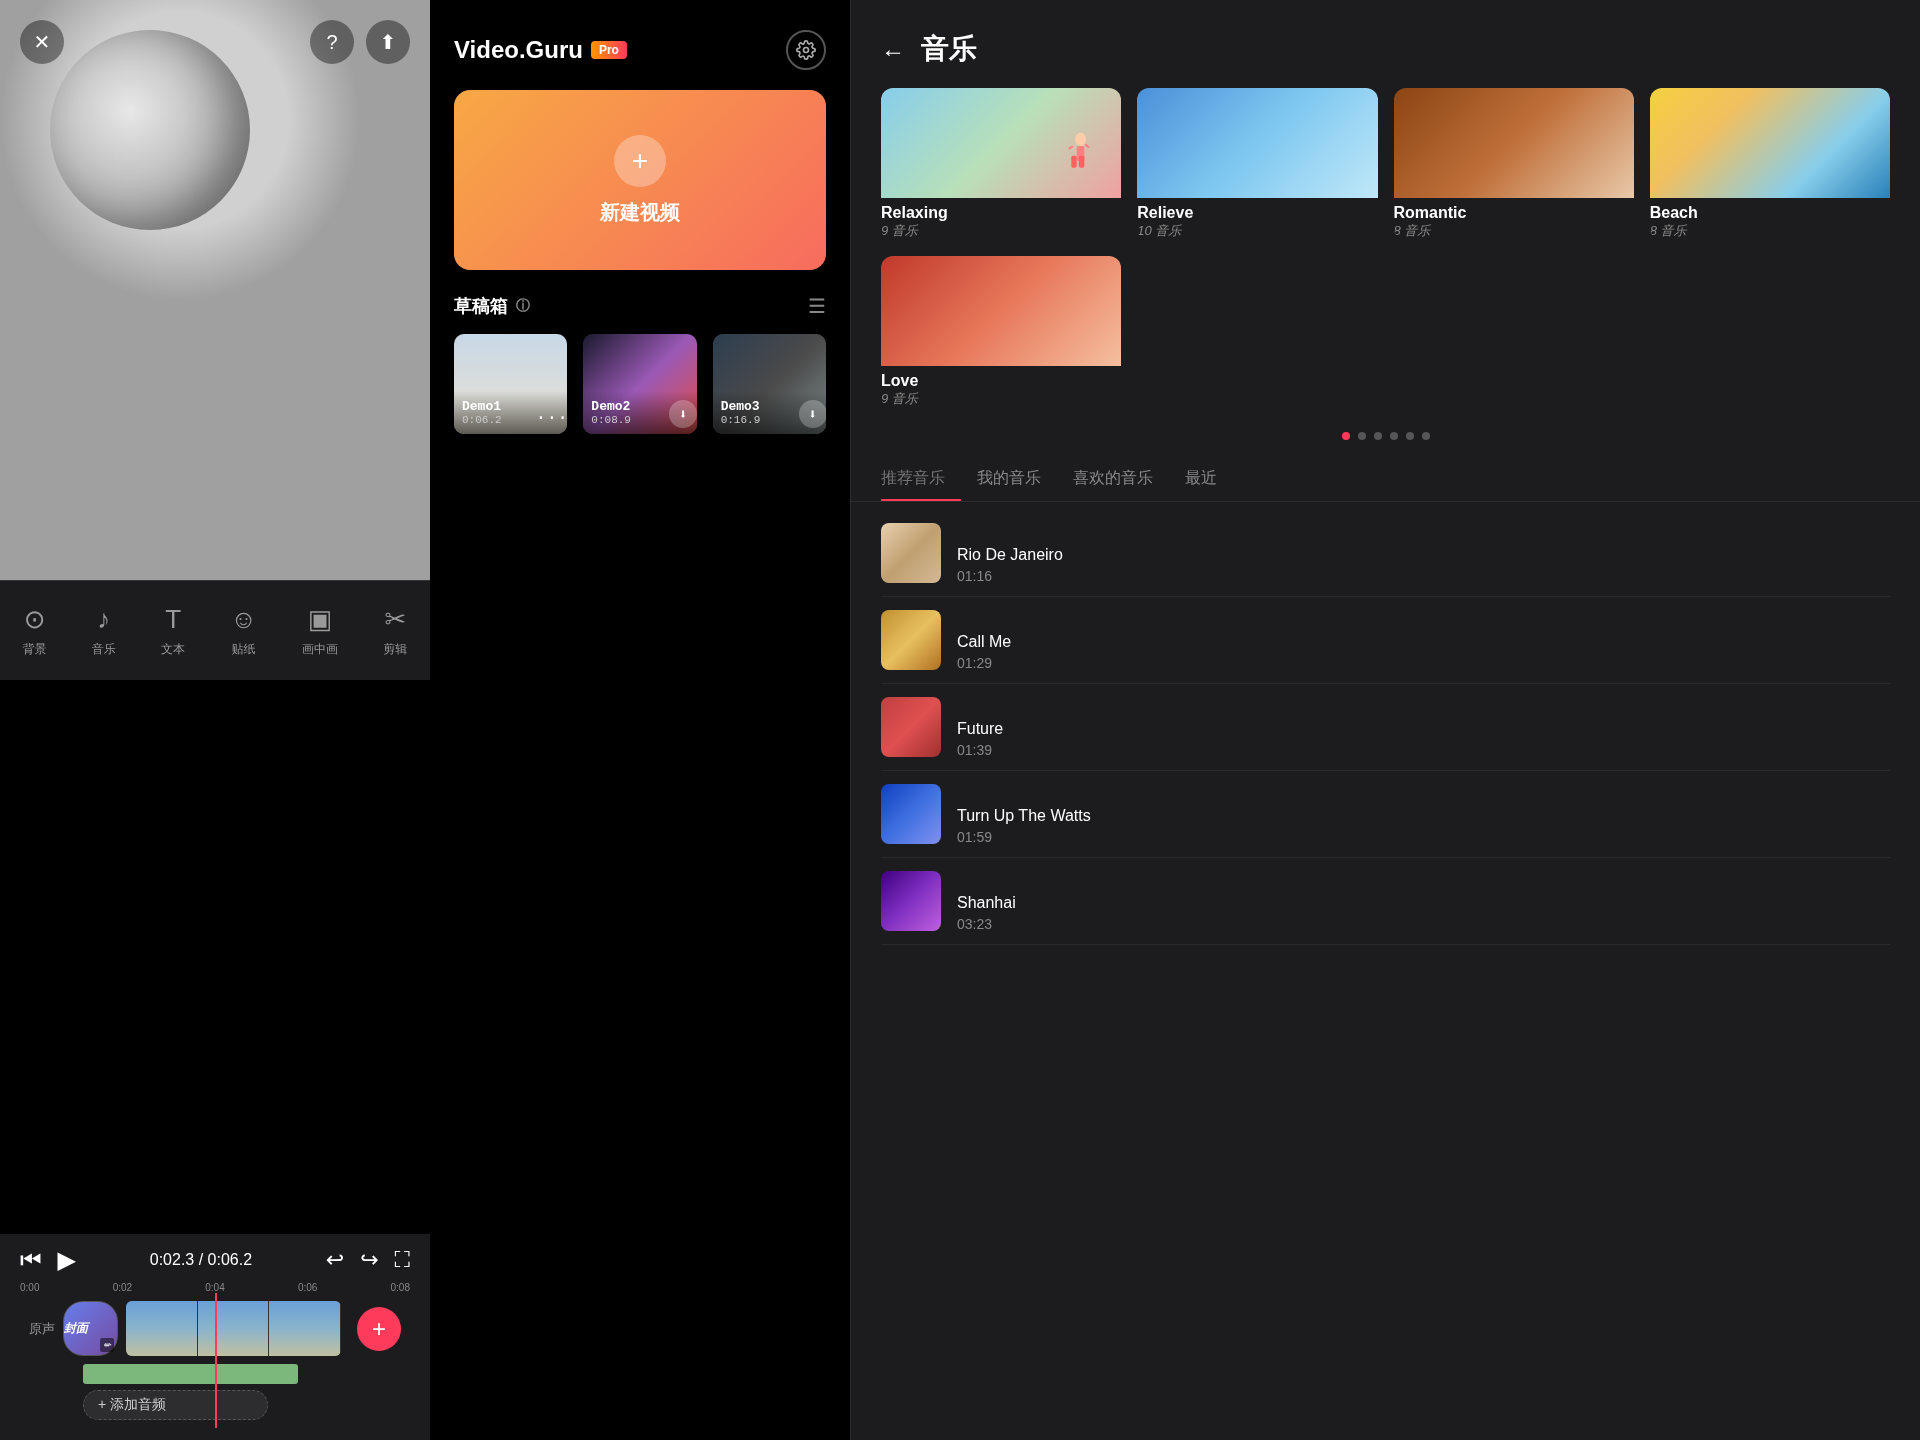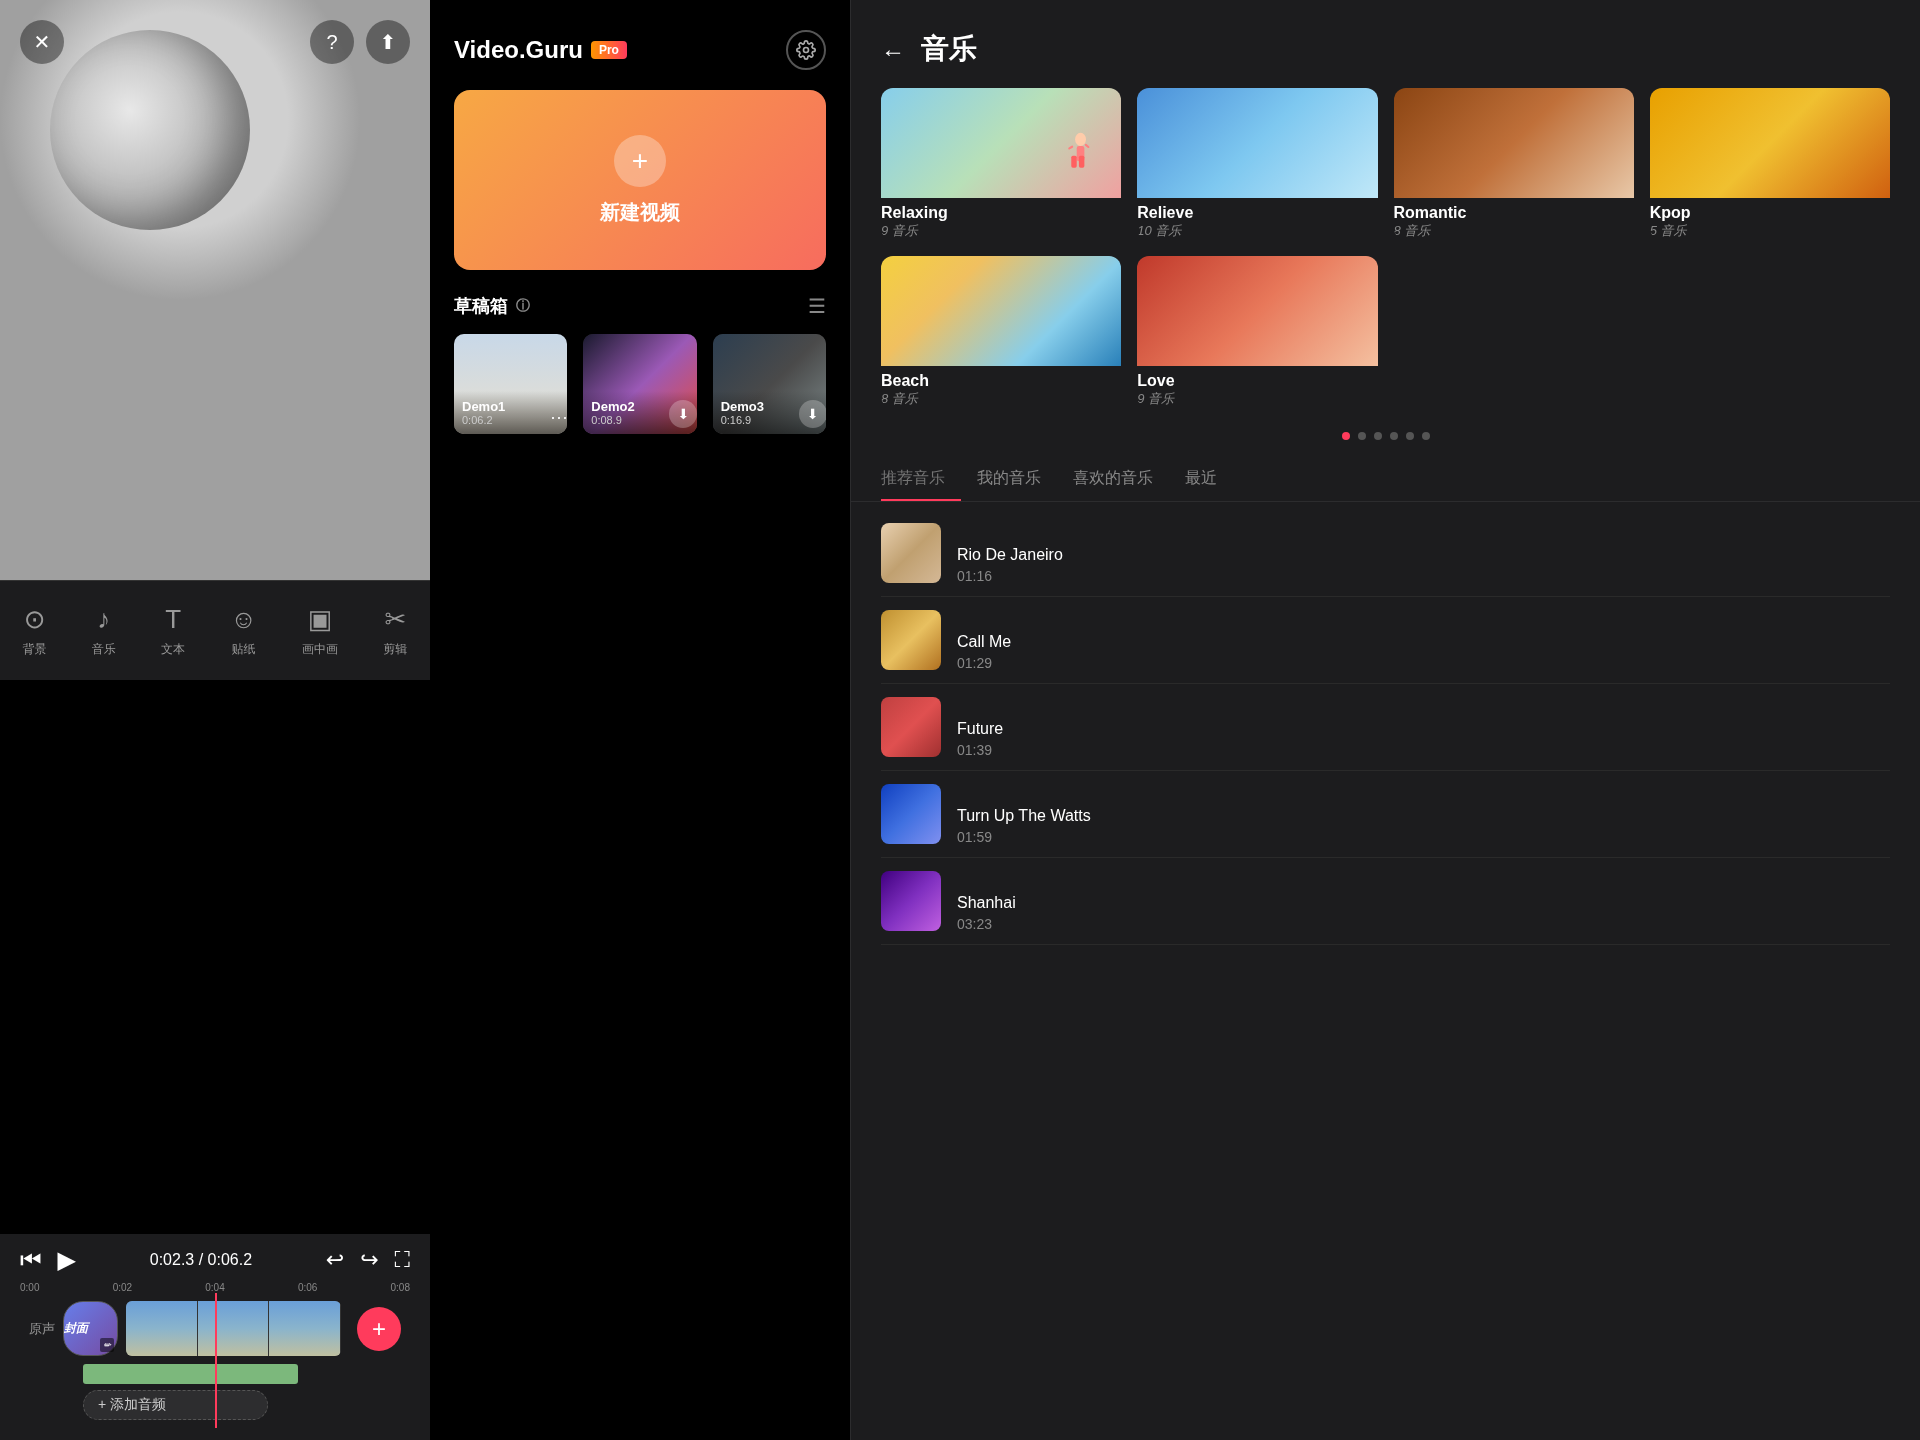--- a/index.html
+++ b/index.html
@@ -386,20 +386,21 @@
       display: flex;
       gap: 16px;
     }
 
     .draft-card {
       width: 120px;
       border-radius: 10px;
       overflow: hidden;
       background: #2c2c2e;
       cursor: pointer;
+      font-family: Liberation Mono, monospace;
     }
 
     .draft-thumb {
       width: 120px;
       height: 100px;
       position: relative;
       overflow: hidden;
     }
 
     .draft-thumb-1 {
@@ -842,25 +843,20 @@
       <div class="genre-name">Relieve</div>
       <div class="genre-count">10 音乐</div>
     </div>
 
     <div class="genre-card">
       <div class="genre-thumb genre-thumb-romantic"></div>
       <div class="genre-name">Romantic</div>
       <div class="genre-count">8 音乐</div>
     </div>
 
-    <div class="genre-card">
-      <div class="genre-thumb genre-thumb-kpop"></div>
-      <div class="genre-name">Kpop</div>
-      <div class="genre-count">5 音乐</div>
-    </div>
 
     <div class="genre-card">
       <div class="genre-thumb genre-thumb-beach"></div>
       <div class="genre-name">Beach</div>
       <div class="genre-count">8 音乐</div>
     </div>
 
     <div class="genre-card">
       <div class="genre-thumb genre-thumb-love"></div>
       <div class="genre-name">Love</div>

